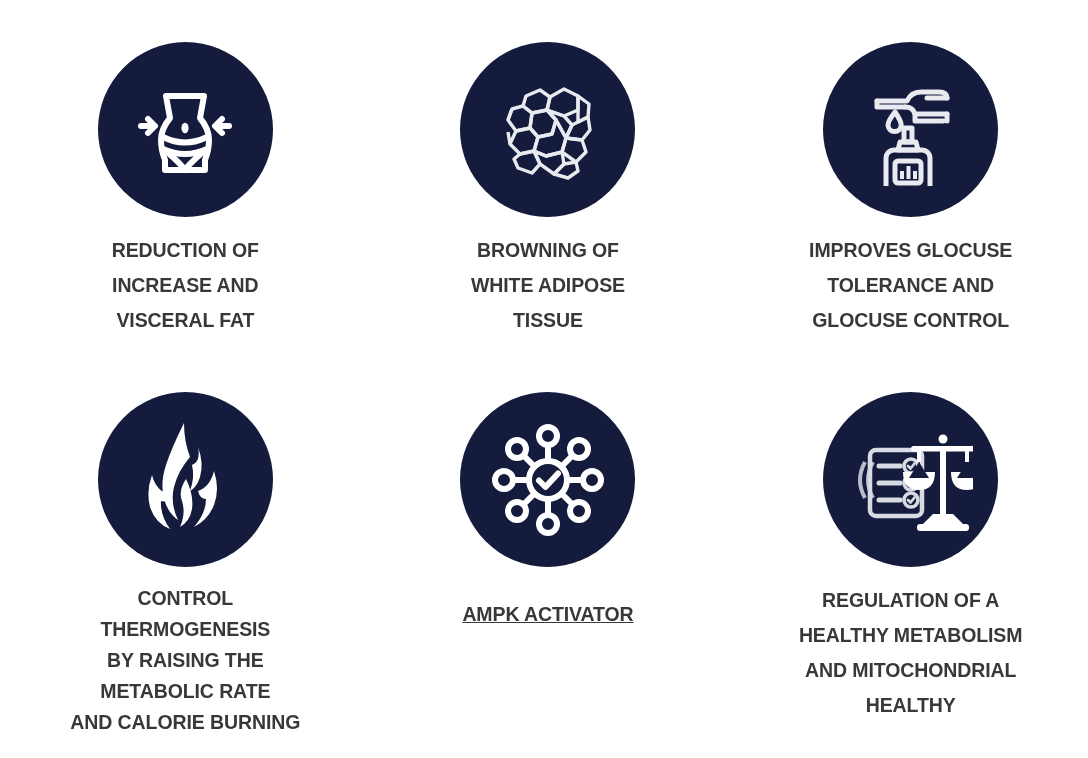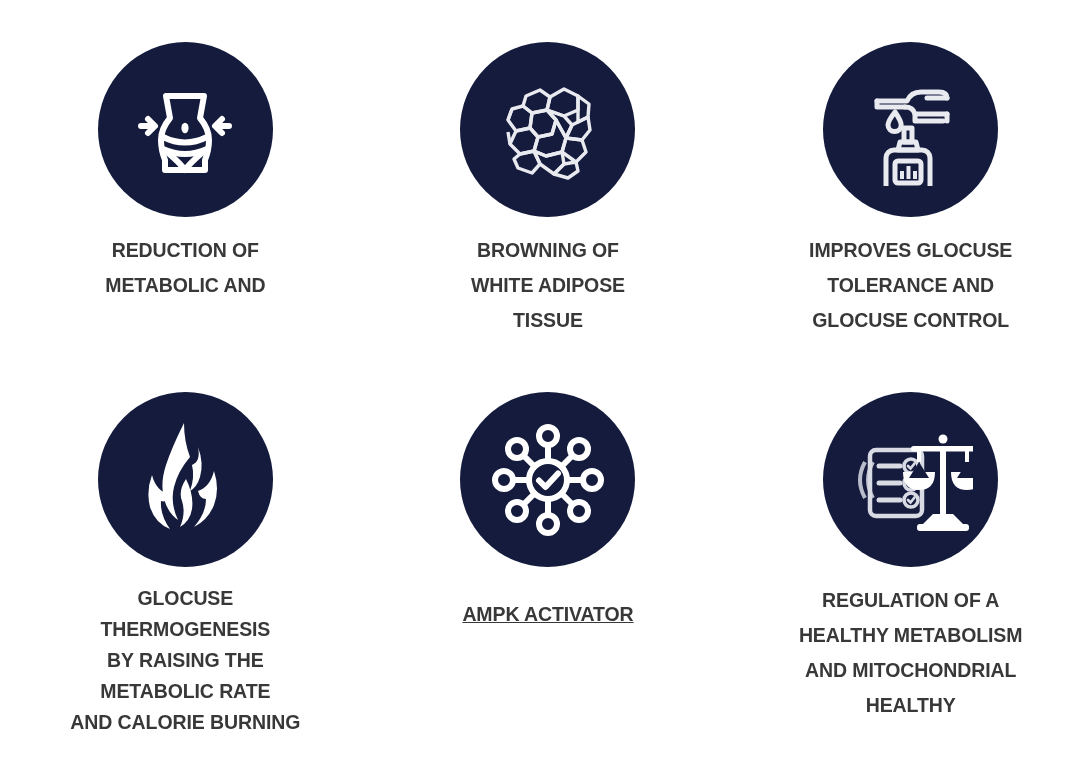--- a/index.html
+++ b/index.html
@@ -92,21 +92,22 @@
             <ellipse cx="56" cy="54" rx="3.6" ry="5.2" fill="#ffffff"></ellipse>
 
             <path d="M12 52 H25 M19 45 L26 52 L19 59" stroke="#ffffff" stroke-width="6" fill="none" stroke-linecap="round" stroke-linejoin="round"></path>
 
             <path d="M100 52 H87 M93 45 L86 52 L93 59" stroke="#ffffff" stroke-width="6" fill="none" stroke-linecap="round" stroke-linejoin="round"></path>
           </svg>
         </span>
       </div>
       <div class="caption">
         <span class="ln">REDUCTION OF</span>
-        <span class="ln">METABOLIC AND</span>
+        <span class="ln">INCREASE AND</span>
+        <span class="ln">VISCERAL FAT</span>
       </div>
     </div>
 
     <div class="cell cell-r1">
       <div class="badge">
         <span>
           <svg width="116" height="116" viewBox="0 0 116 116" fill="none">
             <g stroke="#e9eaf0" stroke-width="3.4" fill="none" stroke-linejoin="round">
 
               <path d="M36 24 L50 18 L60 25 L57 38 L42 41 L33 34 Z"></path>
@@ -190,21 +191,21 @@
               <path d="M92 54 Q98 72 92 88 Q86 103 72 110 Q84 96 84 82 Q78 82 76 74 Q88 70 92 54 Z"></path>
 
               <path d="M30 58 Q24 74 28 90 Q33 106 48 112 Q38 98 39 84 Q45 86 48 78 Q34 74 30 58 Z"></path>
 
               <path d="M64 62 Q72 78 70 92 Q68 104 58 110 Q64 96 60 84 Q56 74 64 62 Z"></path>
             </g>
           </svg>
         </span>
       </div>
       <div class="caption tight">
-        <span class="ln">GLOCUSE</span>
+        <span class="ln">CONTROL</span>
         <span class="ln">THERMOGENESIS</span>
         <span class="ln">BY RAISING THE</span>
         <span class="ln">METABOLIC RATE</span>
         <span class="ln">AND CALORIE BURNING</span>
       </div>
     </div>
 
     <div class="cell cell-r2">
       <div class="badge">
         <span>

